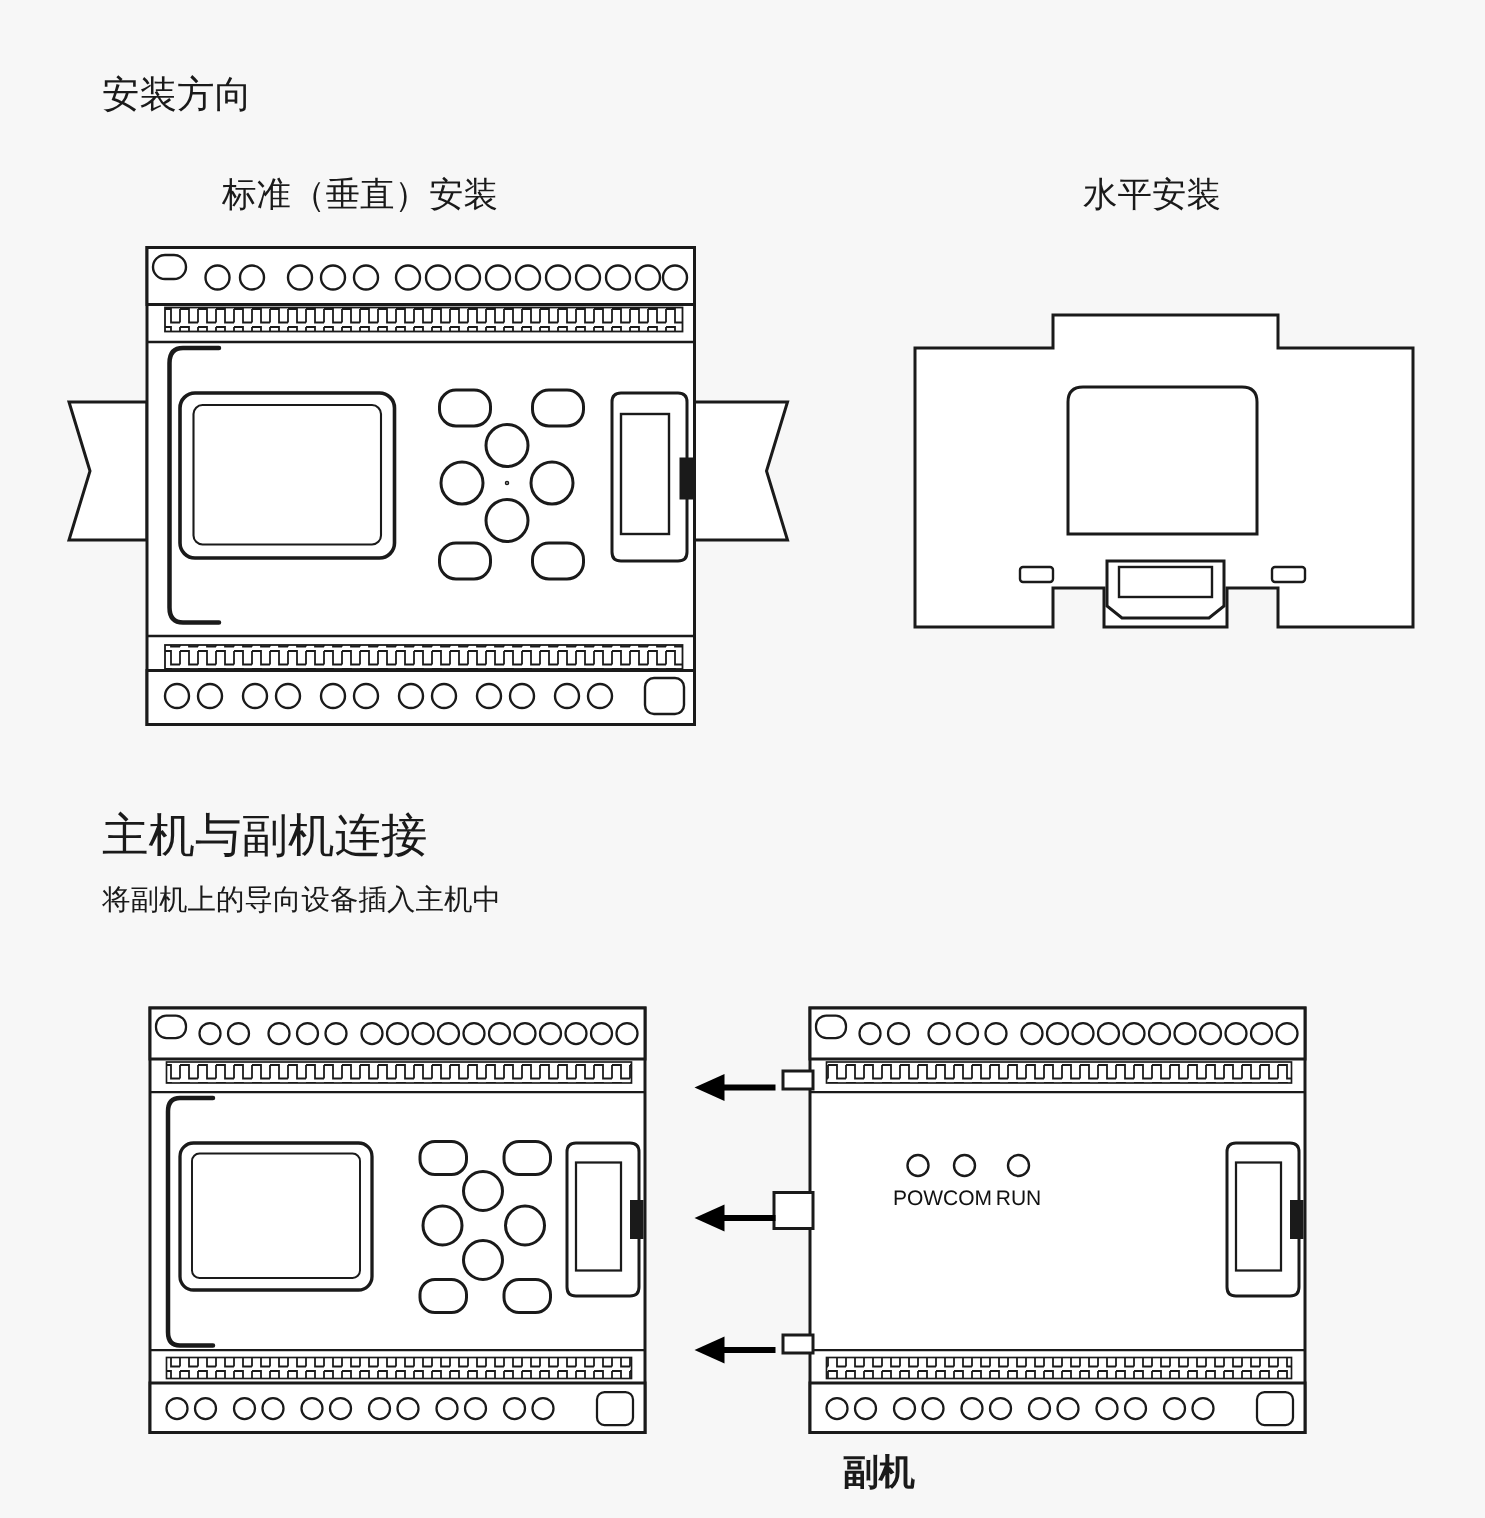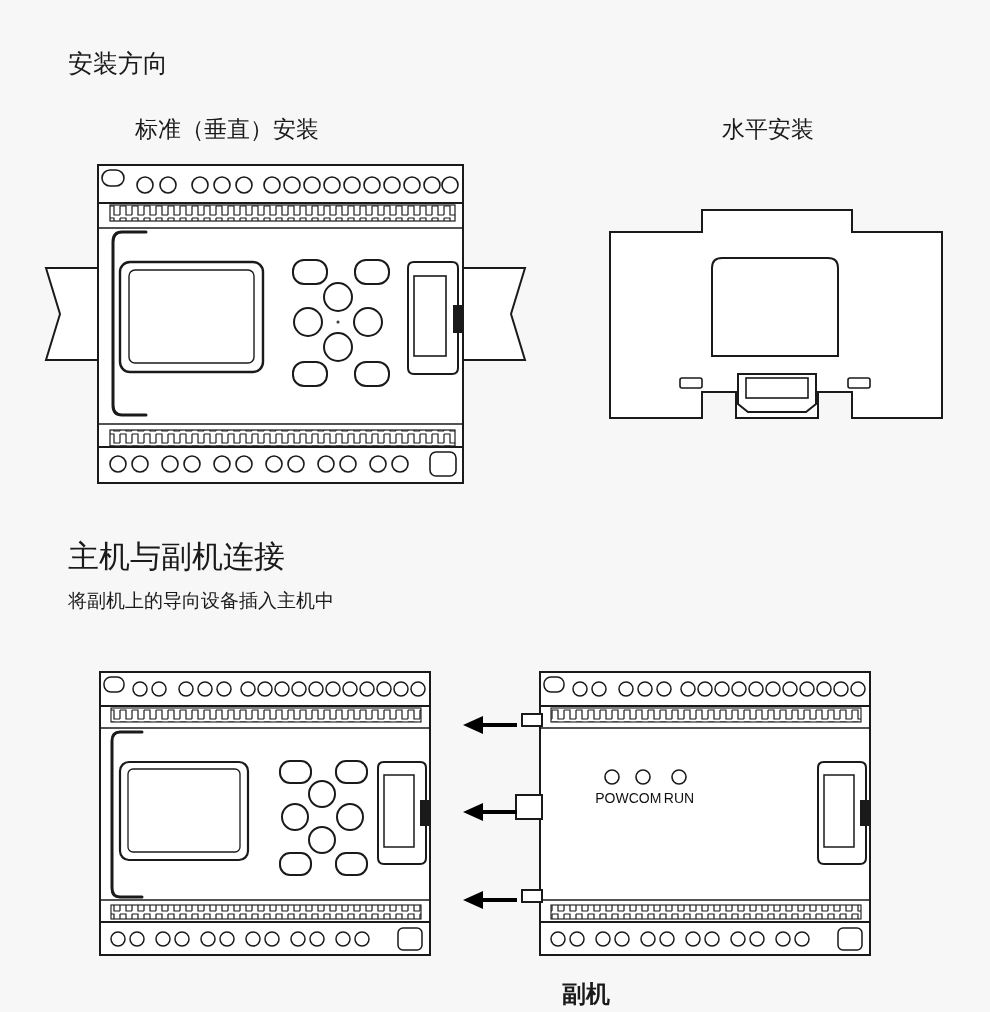--- a/index.html
+++ b/index.html
@@ -20,21 +20,21 @@
     white-space: nowrap;
     line-height: 1.2;
   }
   #title-install-direction {
     left: 68px;
     top: 16px;
     font-size: 25px;
     margin-top: 32px;
   }
   #caption-vertical {
-    left: 135px;
+    left: 148px;
     top: 116px;
     font-size: 23px;
   }
   #caption-horizontal {
     left: 722px;
     top: 116px;
     font-size: 23px;
     text-align: center;
   }
   #title-connection {
@@ -53,21 +53,20 @@
     font-size: 16px;
     font-weight: bold;
     font-family: "Liberation Serif", serif;
   }
   #caption-slave {
     left: 562px;
     top: 968px;
     font-size: 24px;
     font-weight: bold;
     font-family: "Liberation Serif", serif;
-    margin-top: 12px;
   }
   svg.diagram {
     position: absolute;
     left: 0;
     top: 0;
     width: 990px;
     height: 1012px;
     pointer-events: none;
   }
   .led-label {

